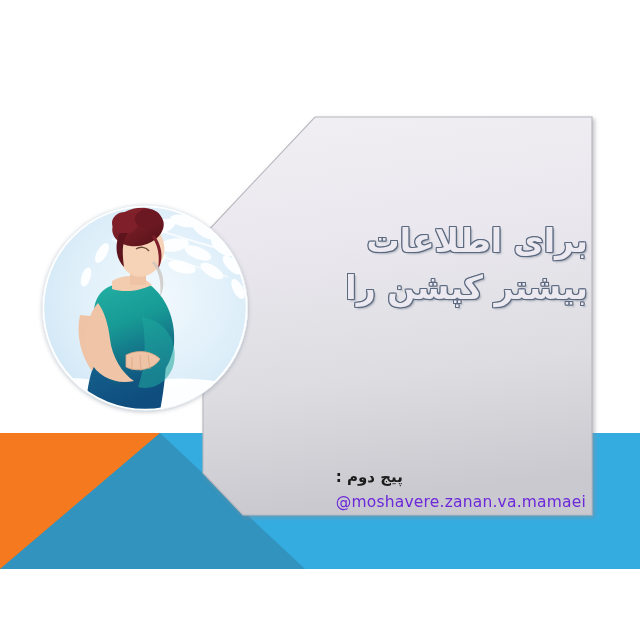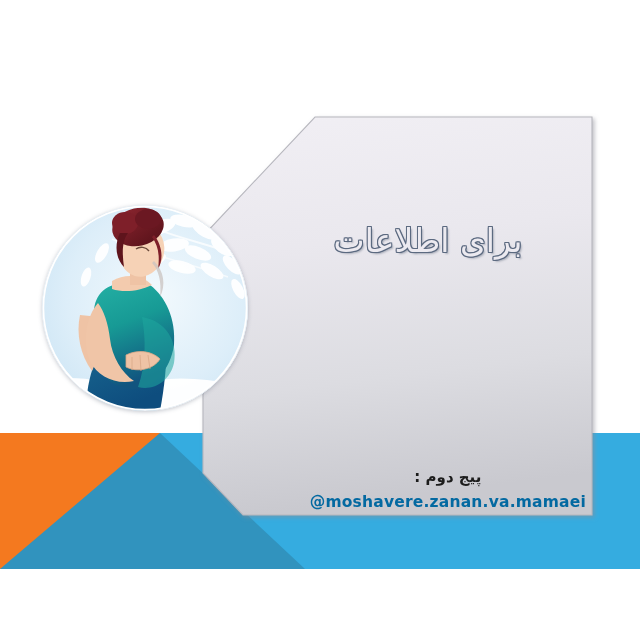--- a/index.html
+++ b/index.html
@@ -41,65 +41,64 @@
     height: 420px;
   }
   .panel-wrap svg { display: block; overflow: visible; }
 
   
   .headline {
     position: absolute;
     left: 268px;
     top: 218px;
     width: 320px;
-    text-align: center;
     direction: rtl;
     unicode-bidi: bidi-override;
     font-family: "DejaVu Sans", "Liberation Sans", sans-serif;
     font-size: 33px;
     line-height: 1.42;
-    font-weight: 400;
+    font-weight: 700;
     letter-spacing: 0.5px;
     color: #eceaf0;
     text-shadow:
       -1px -1px 0 #5c6a80,
        1px -1px 0 #5c6a80,
       -1px  1px 0 #5c6a80,
        1px  1px 0 #5c6a80,
        0   -1px 0 #5c6a80,
        0    1px 0 #5c6a80,
       -1px  0   0 #5c6a80,
        1px  0   0 #5c6a80,
        2px  2px 2px rgba(90,102,122,0.45);
   }
   .headline .ln { display: block; white-space: nowrap; }
 
   
   .footer {
     position: absolute;
     right: 54px;
     top: 466px;
-    text-align: center;
+    text-align: left;
     direction: rtl;
   }
   .footer .label {
     font-family: "DejaVu Sans", "Liberation Sans", sans-serif;
     font-size: 15px;
     font-weight: 700;
     color: #1c1c1c;
     letter-spacing: 0px;
     line-height: 1.5;
     white-space: nowrap;
   }
   .footer .handle {
     direction: ltr;
     font-family: "DejaVu Sans", "Liberation Sans", sans-serif;
     font-size: 15.5px;
-    font-weight: 700;
-    color: #0369a1;
+    font-weight: 400;
+    color: #6d28d9;
     letter-spacing: 0.2px;
     line-height: 1.5;
     white-space: nowrap;
     margin-top: 2px;
   }
 
   
   .photo {
     position: absolute;
     left: 42px;
@@ -144,20 +143,21 @@
           <feDropShadow dx="2" dy="2" stdDeviation="2.2" flood-color="#8d8d96" flood-opacity="0.55"></feDropShadow>
         </filter>
       </defs>
 
       <polygon points="120,9 397,9 397,407 48,407 8,365 8,128" fill="url(#panelGrad)" stroke="#B7B7BE" stroke-width="1.1" filter="url(#panelShadow)"></polygon>
     </svg>
   </div>
 
   <div class="headline">
     <span class="ln">برای اطلاعات</span>
+    <span class="ln">بیشتر کپشن را</span>
   </div>
 
   <div class="footer">
     <div class="label">پیج دوم :</div>
     <div class="handle">@moshavere.zanan.va.mamaei</div>
   </div>
 
   <div class="photo">
     <svg width="206" height="206" viewBox="0 0 206 206" xmlns="http://www.w3.org/2000/svg">
       <defs>

